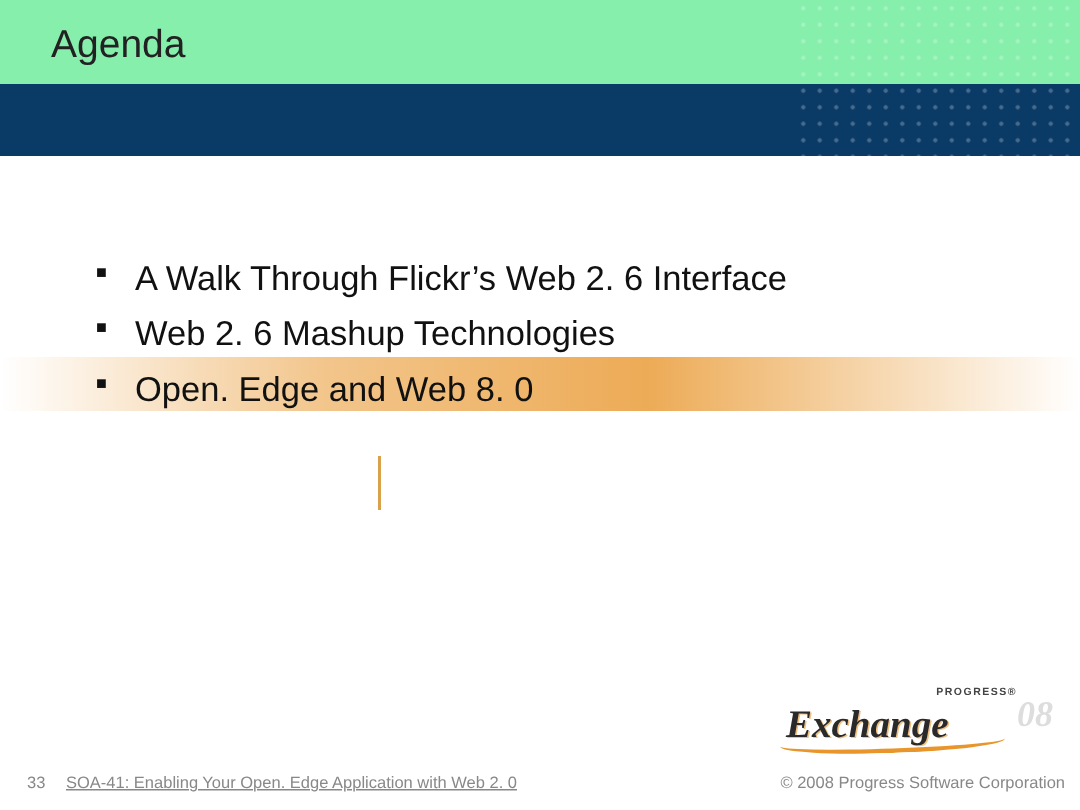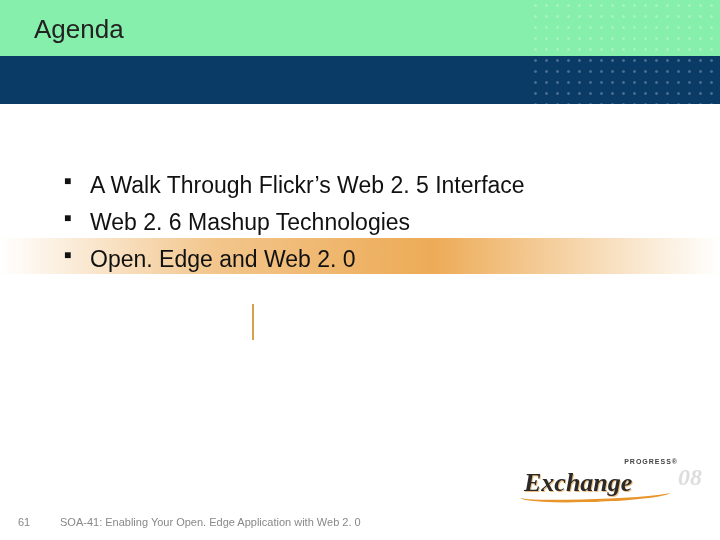--- a/index.html
+++ b/index.html
@@ -29,21 +29,21 @@
     position: absolute; left: 0; top: 238px; width: 100%; height: 36px;
     background: linear-gradient(to right, rgba(232,150,44,0.0) 0%, rgba(232,150,44,0.55) 30%, rgba(232,150,44,0.8) 60%, rgba(232,150,44,0.0) 100%);
   }
 
   
   .cursor-mark { position: absolute; left: 252px; top: 304px; width: 2px; height: 36px; background: #d9a24a; }
 
   
   .footer { position: absolute; left: 0; bottom: 0; width: 100%; height: 52px; }
   .page-num { position: absolute; left: 18px; bottom: 12px; font-size: 11px; color: #888; }
-  .footer-title { position: absolute; left: 60px; bottom: 12px; font-size: 11px; color: #888; }
+  .footer-title { position: absolute; left: 44px; bottom: 12px; font-size: 11px; color: #888; text-decoration: underline; }
   .copyright { position: absolute; right: 10px; bottom: 12px; font-size: 11px; color: #888; }
 
   
   .logo { position: absolute; right: 36px; bottom: 28px; width: 160px; height: 54px; }
   .logo .progress-tag { position: absolute; right: 6px; top: 0; font-size: 7px; letter-spacing: 1px; color: #444; font-weight: bold; }
   .logo .exchange { font-family: Liberation Serif, serif; font-style: italic; font-weight: bold; font-size: 26px; color: #2a2a2a; position: absolute; left: 0; top: 10px; text-shadow: 1px 1px 0 rgba(232,150,44,0.6); }
   .logo .swoosh { position: absolute; left: -4px; top: 30px; width: 150px; height: 14px; border-bottom: 3px solid #e8962c; border-radius: 0 0 80% 80%; transform: rotate(-2deg); }
   .logo .year { position: absolute; right: -18px; top: 6px; font-family: Georgia, serif; font-style: italic; font-weight: bold; font-size: 24px; color: rgba(120,120,120,0.25); }
 </style>
 </head>
@@ -55,32 +55,33 @@
     <h1>Agenda</h1>
   </div>
 
   <div class="blue-band">
     <div class="dots"></div>
   </div>
 
   <div class="highlight-bar"></div>
 
   <ul class="bullets">
-    <li>A Walk Through Flickr’s Web 2. 5 Interface</li>
+    <li>A Walk Through Flickr’s Web 2. 6 Interface</li>
     <li>Web 2. 6 Mashup Technologies</li>
-    <li>Open. Edge and Web 2. 0</li>
+    <li>Open. Edge and Web 8. 0</li>
   </ul>
 
   <div class="cursor-mark"></div>
 
   <div class="logo">
     <span class="progress-tag">PROGRESS®</span>
     <span class="exchange">Exchange</span>
     <span class="year">08</span>
     <div class="swoosh"></div>
   </div>
 
   <div class="footer">
-    <span class="page-num">61</span>
+    <span class="page-num">33</span>
     <span class="footer-title">SOA-41: Enabling Your Open. Edge Application with Web 2. 0</span>
+    <span class="copyright">© 2008 Progress Software Corporation</span>
   </div>
 
 </div>
 
 </body></html>

